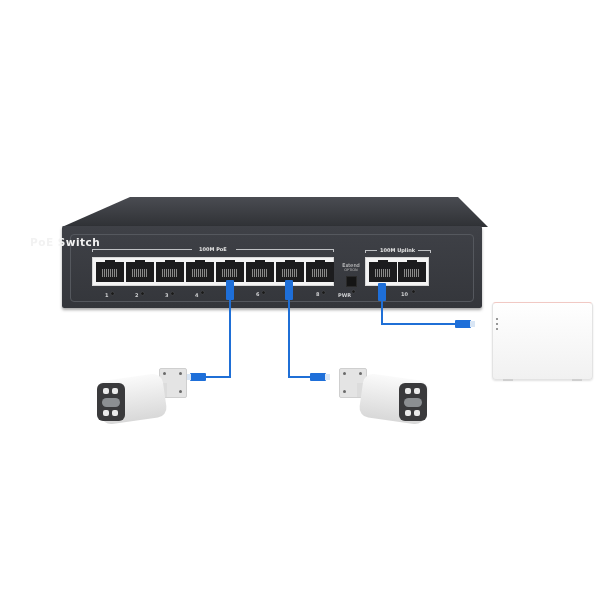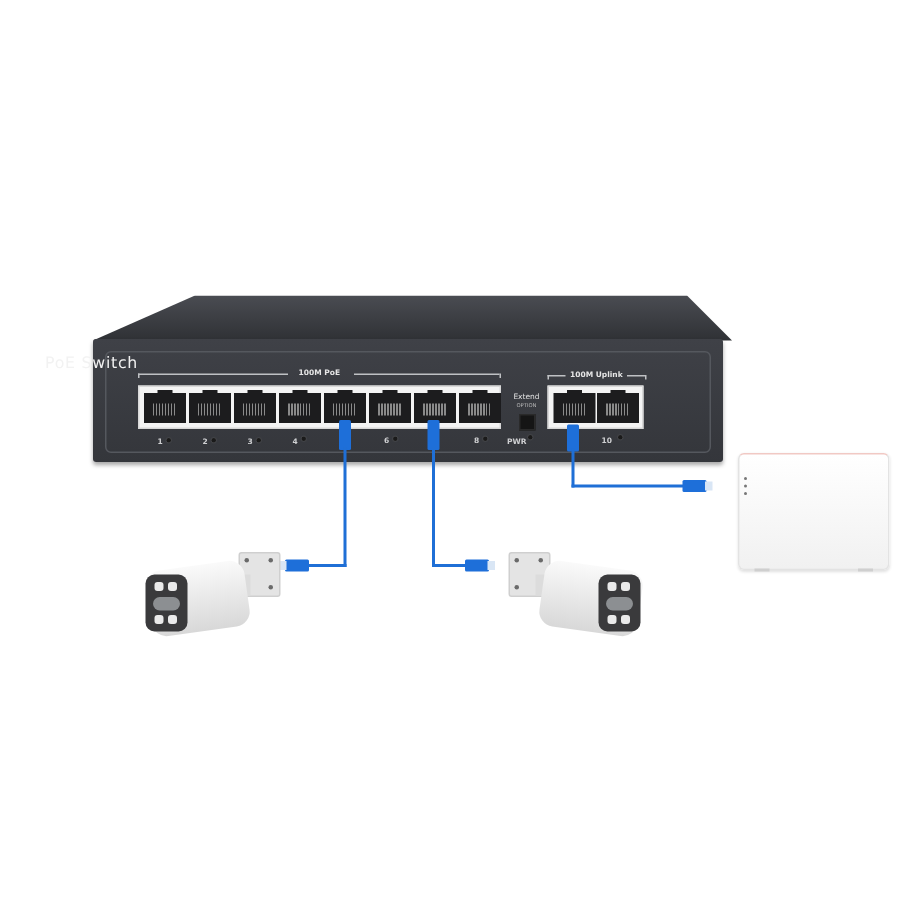--- a/index.html
+++ b/index.html
@@ -3,21 +3,21 @@
   <meta charset="utf-8">
   <style>
     html, body { margin: 0; padding: 0; }
     body { width: 610px; height: 610px; background: #ffffff; position: relative; overflow: hidden; font-family: "Liberation Sans", sans-serif; }
     .scene { position: absolute; left: 0; top: 0; width: 610px; height: 610px; }
 
     
     .sw-top { position: absolute; left: 62px; top: 197px; width: 426px; height: 32px; }
     .sw-front { position: absolute; left: 62px; top: 226px; width: 420px; height: 82px; background: linear-gradient(#3f4147, #34363b); border-radius: 2px; box-shadow: 0 2px 3px rgba(0,0,0,0.35); }
     .sw-bezel { position: absolute; left: 8px; top: 8px; right: 8px; bottom: 6px; border: 1px solid #55585e; border-radius: 4px; }
-    .sw-title { position: absolute; left: 30px; top: 236px; color: #f2f2f2; font-size: 10.5px; font-weight: normal; letter-spacing: 0.5px; font-family: "DejaVu Sans", sans-serif; }
+    .sw-title { position: absolute; left: 30px; top: 236px; color: #f2f2f2; font-size: 10.5px; font-weight: bold; letter-spacing: 0.5px; font-family: "DejaVu Sans", sans-serif; }
     .group-label { position: absolute; color: #e6e6e6; font-size: 5px; font-weight: bold; font-family: "DejaVu Sans", sans-serif; white-space: nowrap; }
     .group-line { position: absolute; height: 0; border-top: 1px solid #bfc1c4; }
     .group-tick { position: absolute; width: 0; height: 3px; border-left: 1px solid #bfc1c4; }
 
     .port-strip { position: absolute; background: #f4f4f4; border: 1px solid #d8d8d8; }
     .port { position: absolute; top: 4px; width: 28px; height: 20px; background: #1c1c1e; }
     .port::before { content: ""; position: absolute; left: 9px; top: -2px; width: 10px; height: 4px; background: #1c1c1e; }
     .port-pins { position: absolute; left: 6px; right: 6px; top: 7px; height: 8px; background: repeating-linear-gradient(90deg, #8a8a8a 0 1px, #1c1c1e 1px 2px); }
     .port-num { position: absolute; color: #cfd0d2; font-size: 5px; font-weight: bold; font-family: "DejaVu Sans", sans-serif; }
     .led { position: absolute; width: 3px; height: 3px; border-radius: 50%; background: #1a1a1a; box-shadow: 0 0 1px #777; }

